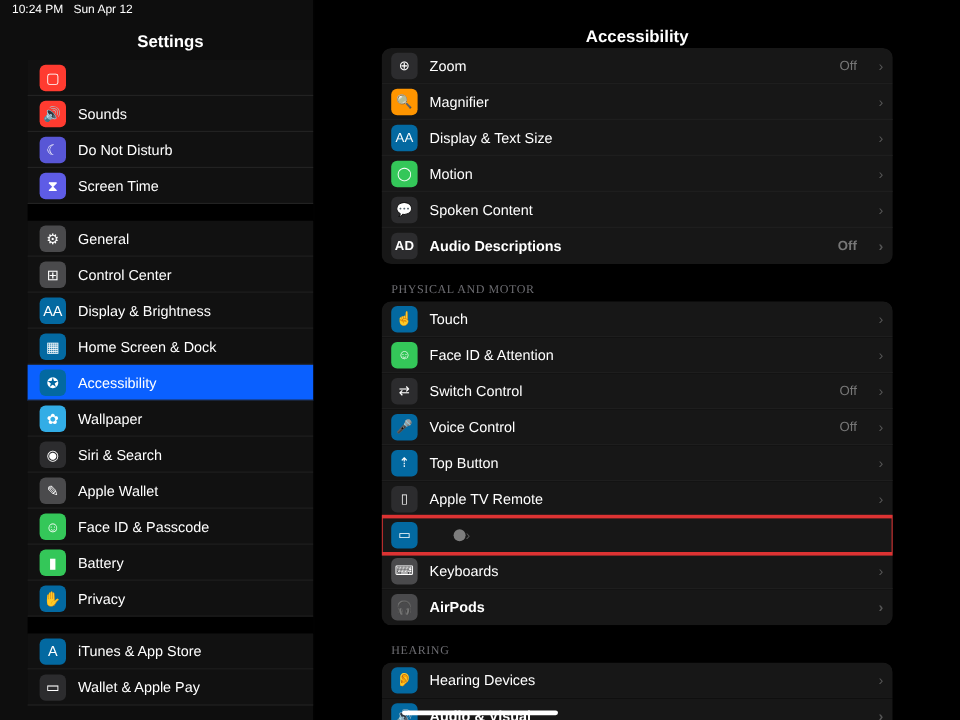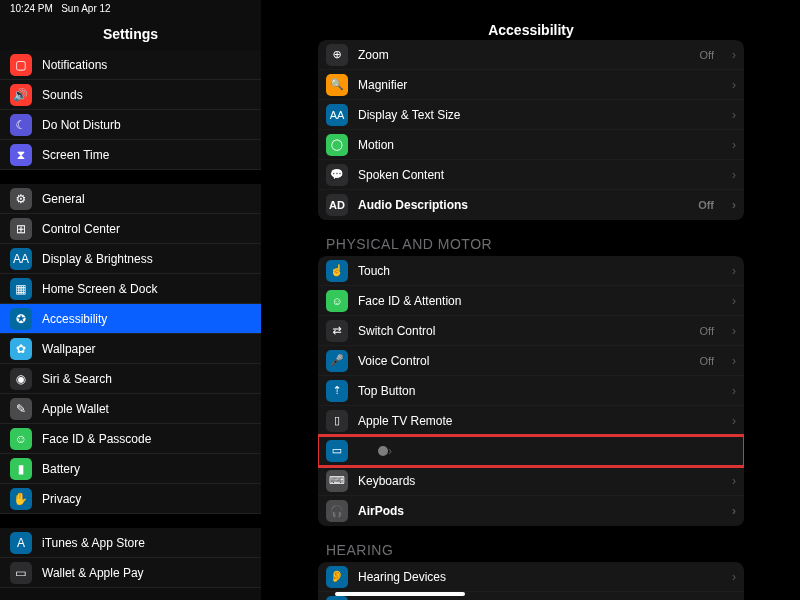--- a/index.html
+++ b/index.html
@@ -10,21 +10,21 @@
     color: #fff; font-size: 13px;
     overflow: hidden; position: relative;
   }
   .statusbar {
     position: absolute; top: 0; left: 0; right: 0; height: 16px;
     display: flex; justify-content: space-between; align-items: center;
     padding: 0 10px; font-size: 10px; color: #fff;
   }
   .statusbar .right { display:flex; gap:4px; align-items:center;}
   .panes { display: flex; height: 100%; padding-top:0px;}
-  .sidebar { width: 262px; background: #0e0e0e; border-right: 1px solid #000; display:flex; flex-direction:column;}
+  .sidebar { width: 262px; background: #0e0e0e; border-right: 1px solid #000; display:flex; flex-direction:column;padding-left:23px;}
   .detail  { flex: 1; background: #000; position: relative; }
   .title { text-align:center; font-weight:600; font-size:14px; padding: 26px 0 8px 0; }
   .list { margin: 0; }
   .row {
     display:flex; align-items:center; height:30px; padding:0 10px;
     border-bottom: 1px solid #222;
     background:#111;
   }
   .row .icon {
     width:22px; height:22px; border-radius:5px; margin-right:10px;
@@ -48,22 +48,22 @@
   .card .drow:last-child{ border-bottom:none;font-weight:bold;}
   .drow .icon {
     width:22px; height:22px; border-radius:5px; margin-right:10px;
     display:flex; align-items:center; justify-content:center;
     font-size:11px; color:#fff;
   }
   .drow .label{ flex:1; font-size:12px;}
   .drow .chev{ color:#555; font-size:12px;}
   .drow .val{ color:#777; font-size:11px; margin-right:18px;}
   .section-hdr {
-    color:#6d6d72; font-size:14px; letter-spacing:.5px;
-    padding: 10px 4px 4px 8px; text-transform:uppercase;
+    color:#6d6d72; font-size:10px; letter-spacing:.5px;
+    padding: 10px 4px 4px 8px; text-transform:uppercase;font-family:Liberation Serif, serif;
   }
   .hl { outline:3px solid #d33; outline-offset:-1px;}
   .dot { width:10px;height:10px;border-radius:50%;background:#7d7d7d;margin-left:20px;}
   .homebar { position:absolute; bottom:4px; left:50%; transform:translateX(-50%);
     width:130px; height:4px; border-radius:3px; background:#fff;}
   .detail-title{position:absolute; top:22px; left:0; right:0; text-align:center; font-weight:600; font-size:14px;}
   
   .c-red{background:#ff3b30}.c-orange{background:#ff9500}.c-purple{background:#5856d6}
   .c-blue{background:#0369a1}.c-green{background:#34c759}.c-gray{background:#4a4a4c}
   .c-cyan{background:#32ade6}.c-dgray{background:#2c2c2e}
@@ -95,21 +95,20 @@
     </span>
   </div>
 </div>
 
 <div class="panes">
   <div class="sidebar">
     <div class="title">Settings</div>
     <div class="list" id="sb-g0">
         <div class="row">
           <div class="icon c-red">▢</div>
-          <div class="label">Notifications</div>
         </div>
         <div class="row">
           <div class="icon c-red">🔊</div>
           <div class="label">Sounds</div>
         </div>
         <div class="row">
           <div class="icon c-purple">☾</div>
           <div class="label">Do Not Disturb</div>
         </div>
         <div class="row">

